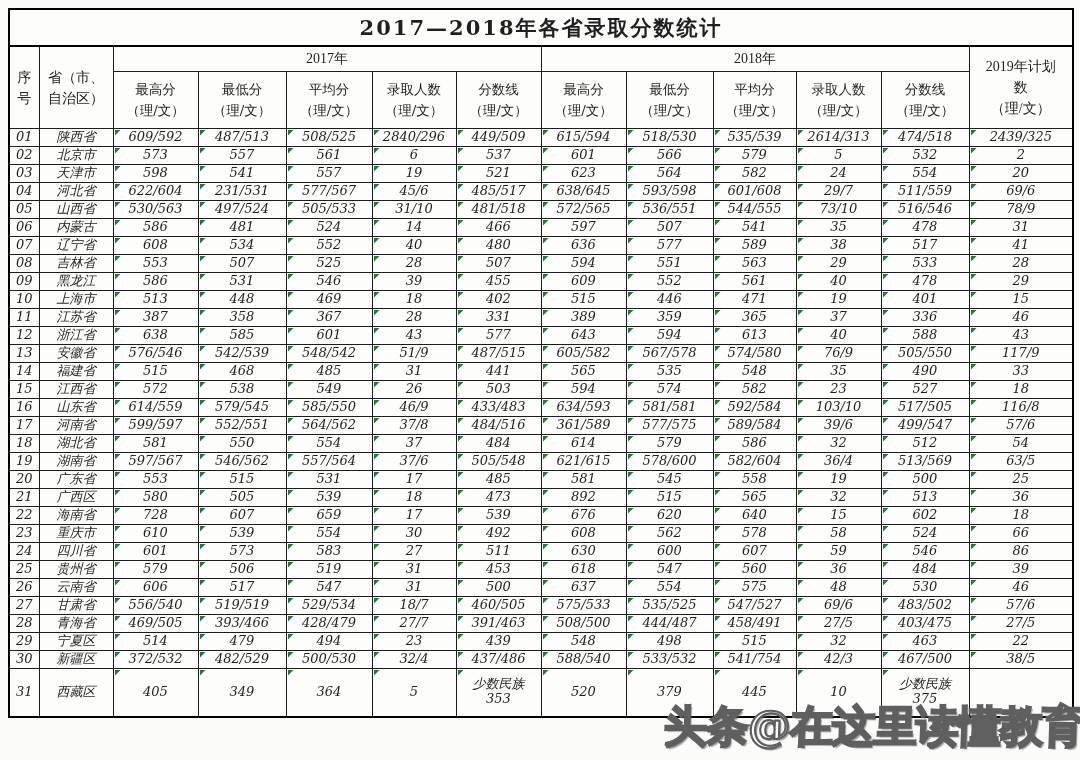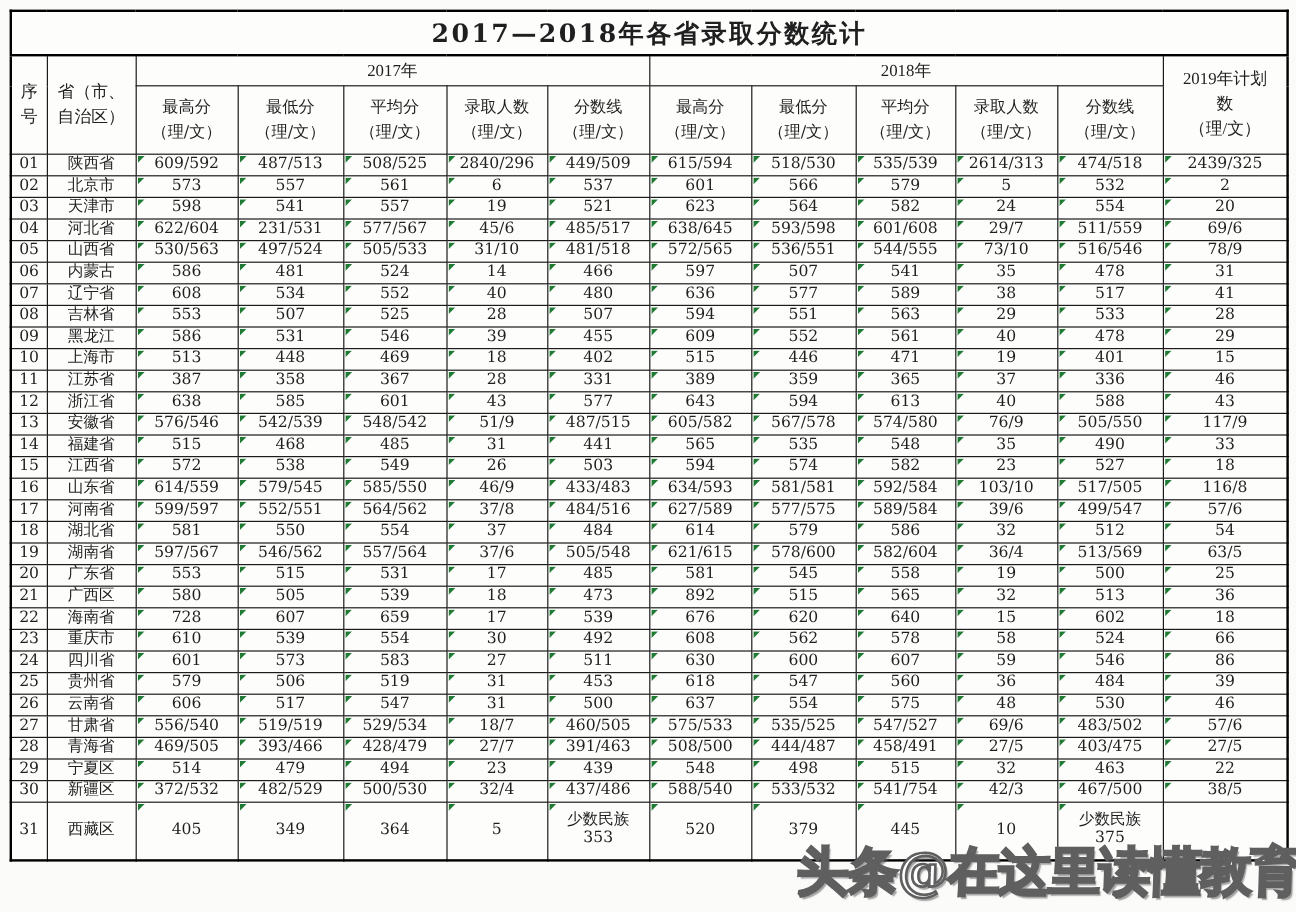--- a/index.html
+++ b/index.html
@@ -24,21 +24,21 @@
     height:35px;font-size:21px;font-weight:bold;letter-spacing:2px;
     border-bottom:2px solid #000;
     margin-left:48px;
   }
   tr.group-row th{height:24px;font-size:14px;font-family:Liberation Serif, serif;}
   tr.sub-row th{
     height:56px;font-size:13.5px;line-height:1.55;
     white-space:pre-line;
   }
   th.rowspan-head{white-space:pre-line;font-size:13.5px;line-height:1.5;}
-  tr.data{height:18px;}
+  tr.data{height:18px;font-style:italic;}
   tr.data td{font-size:13px;line-height:1.15;}
   tr.data.tall{height:48px;}
   .val{white-space:pre-line;display:inline-block;}
   .tri{
     position:absolute;top:1px;left:1px;width:6px;height:6px;
     background:#1f7a34;
     clip-path:polygon(0 0,100% 0,0 100%);
   }
   .watermark{
     position:absolute;right:-4px;bottom:4px;z-index:9;
@@ -351,21 +351,21 @@
           <td><span class="tri"></span><span class="val">116/8</span></td>
         </tr>
         <tr class="data">
           <td><span class="val">17</span></td>
           <td><span class="val">河南省</span></td>
           <td><span class="tri"></span><span class="val">599/597</span></td>
           <td><span class="tri"></span><span class="val">552/551</span></td>
           <td><span class="tri"></span><span class="val">564/562</span></td>
           <td><span class="tri"></span><span class="val">37/8</span></td>
           <td><span class="tri"></span><span class="val">484/516</span></td>
-          <td><span class="tri"></span><span class="val">627/589</span></td>
+          <td><span class="tri"></span><span class="val">361/589</span></td>
           <td><span class="tri"></span><span class="val">577/575</span></td>
           <td><span class="tri"></span><span class="val">589/584</span></td>
           <td><span class="tri"></span><span class="val">39/6</span></td>
           <td><span class="tri"></span><span class="val">499/547</span></td>
           <td><span class="tri"></span><span class="val">57/6</span></td>
         </tr>
         <tr class="data">
           <td><span class="val">18</span></td>
           <td><span class="val">湖北省</span></td>
           <td><span class="tri"></span><span class="val">581</span></td>

